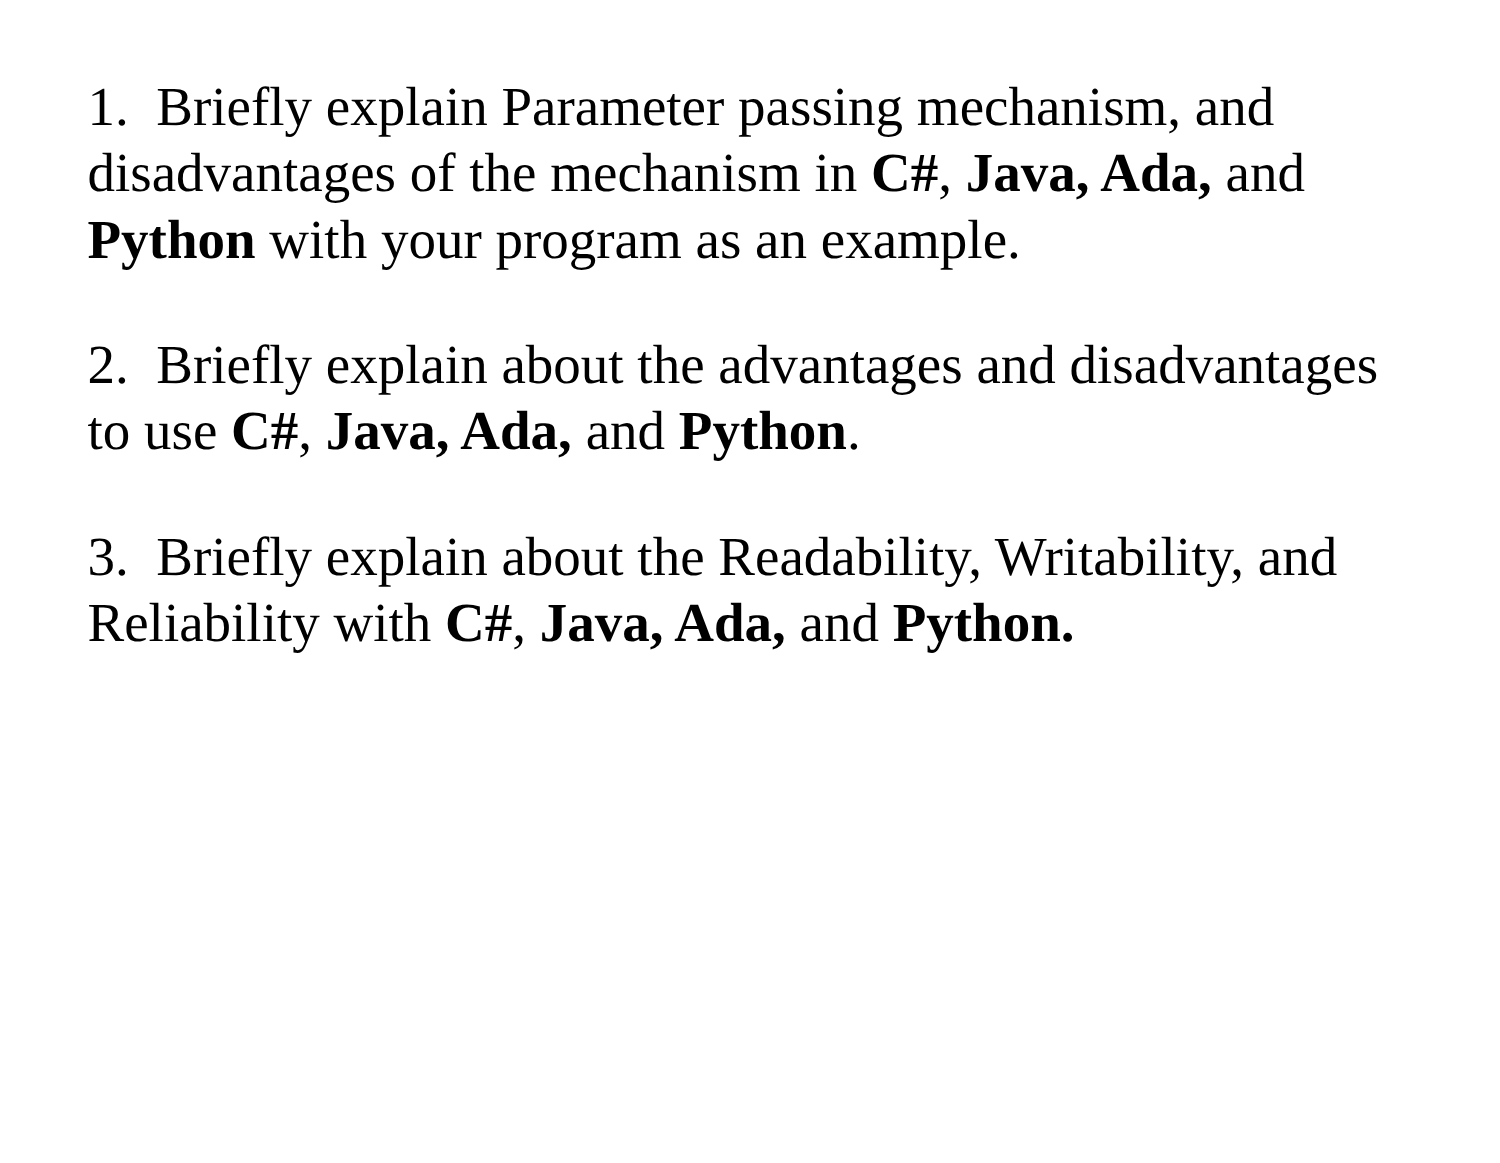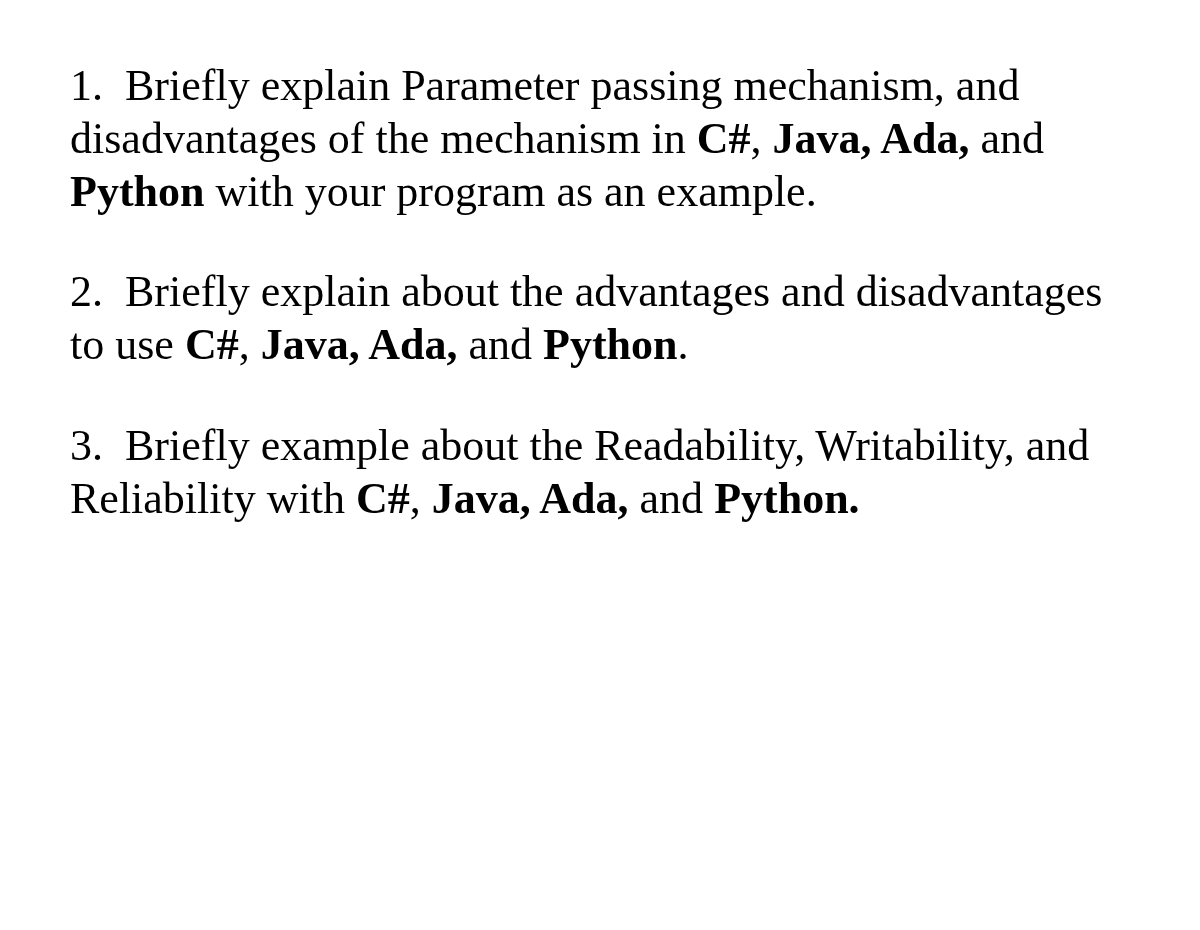--- a/index.html
+++ b/index.html
@@ -32,14 +32,14 @@
 
 <div class="question">
   <span class="q-num">1.</span>&nbsp;&nbsp;<span>Briefly explain Parameter passing mechanism, and disadvantages of the mechanism in </span><span class="bold">C#</span><span>, </span><span class="bold">Java, Ada,</span><span> and </span><span class="bold">Python</span><span> with your program as an example.</span>
 </div>
 
 <div class="question">
   <span class="q-num">2.</span>&nbsp;&nbsp;<span>Briefly explain about the advantages and disadvantages to use </span><span class="bold">C#</span><span>, </span><span class="bold">Java, Ada,</span><span> and </span><span class="bold">Python</span><span>.</span>
 </div>
 
 <div class="question">
-  <span class="q-num">3.</span>&nbsp;&nbsp;<span>Briefly example about the Readability, Writability, and Reliability with </span><span class="bold">C#</span><span>, </span><span class="bold">Java, Ada,</span><span> and </span><span class="bold">Python.</span><span></span>
+  <span class="q-num">3.</span>&nbsp;&nbsp;<span>Briefly explain about the Readability, Writability, and Reliability with </span><span class="bold">C#</span><span>, </span><span class="bold">Java, Ada,</span><span> and </span><span class="bold">Python.</span><span></span>
 </div>
 
 </body></html>

